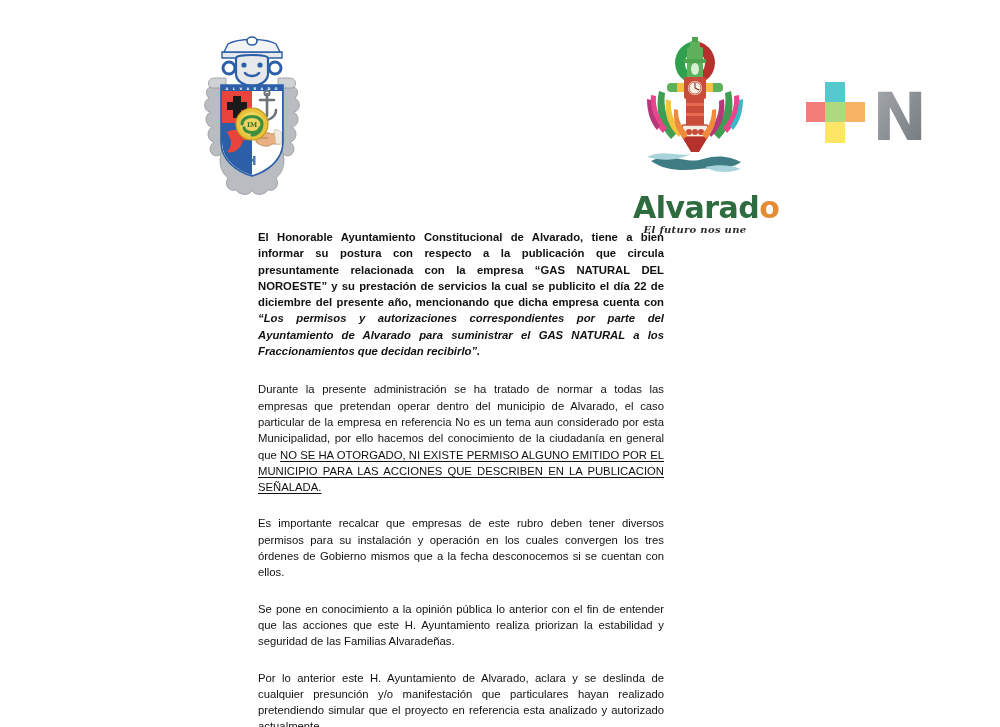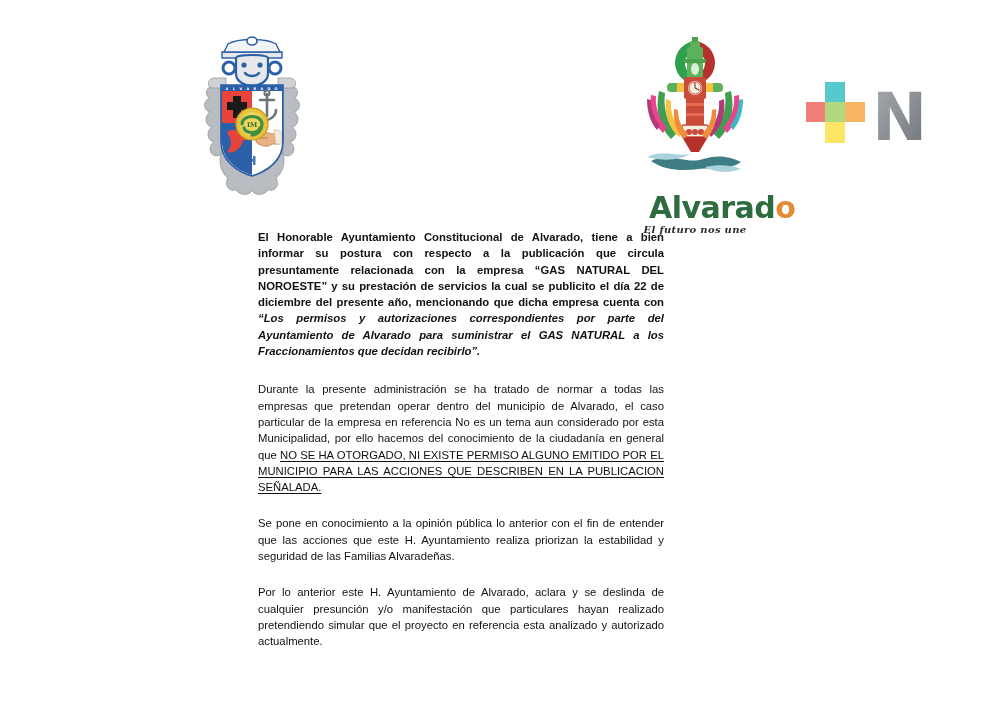--- a/index.html
+++ b/index.html
@@ -40,21 +40,21 @@
   .alvarado-logo {
     position: absolute;
     left: 633px;
     top: 33px;
     width: 124px;
     height: 178px;
   }
   .alv-mark { position: absolute; left: 0; top: 0; width: 124px; height: 148px; }
   .alv-word {
     position: absolute;
-    left: 16px;
+    left: 0;
     top: 160px;
     width: 124px;
     text-align: center;
     font-family: "DejaVu Sans", sans-serif;
     font-size: 30px;
     font-weight: 700;
     letter-spacing: -0.5px;
     line-height: 1;
     color: #2e6b3e;
   }
@@ -292,20 +292,23 @@
 <div class="doc-body">
 
   <p class="para bold lead">
     <span>El Honorable Ayuntamiento Constitucional de Alvarado, tiene a bien informar su postura con respecto a la publicación que circula presuntamente relacionada con la empresa “GAS NATURAL DEL NOROESTE” y su prestación de servicios la cual se publicito el día 22 de diciembre del presente año, mencionando que dicha empresa cuenta con </span><span class="quote">“Los permisos y autorizaciones correspondientes por parte del Ayuntamiento de Alvarado para suministrar el GAS NATURAL a los Fraccionamientos que decidan recibirlo”.</span>
   </p>
 
   <p class="para">
     <span>Durante la presente administración se ha tratado de normar a todas las empresas que pretendan operar dentro del municipio de Alvarado, el caso particular de la empresa en referencia No es un tema aun considerado por esta Municipalidad, por ello hacemos del conocimiento de la ciudadanía en general que </span><span class="uline">NO SE HA OTORGADO, NI EXISTE PERMISO ALGUNO EMITIDO POR EL MUNICIPIO PARA LAS ACCIONES QUE DESCRIBEN EN LA PUBLICACION SEÑALADA.</span>
   </p>
 
+  <p class="para">
+    <span>Es importante recalcar que empresas de este rubro deben tener diversos permisos para su instalación y operación en los cuales convergen los tres órdenes de Gobierno mismos que a la fecha desconocemos si se cuentan con ellos.</span>
+  </p>
 
   <p class="para">
     <span>Se pone en conocimiento a la opinión pública lo anterior con el fin de entender que las acciones que este H. Ayuntamiento realiza priorizan la estabilidad y seguridad de las Familias Alvaradeñas.</span>
   </p>
 
   <p class="para">
     <span>Por lo anterior este H. Ayuntamiento de Alvarado, aclara y se deslinda de cualquier presunción y/o manifestación que particulares hayan realizado pretendiendo simular que el proyecto en referencia esta analizado y autorizado actualmente.</span>
   </p>
 
 </div>

